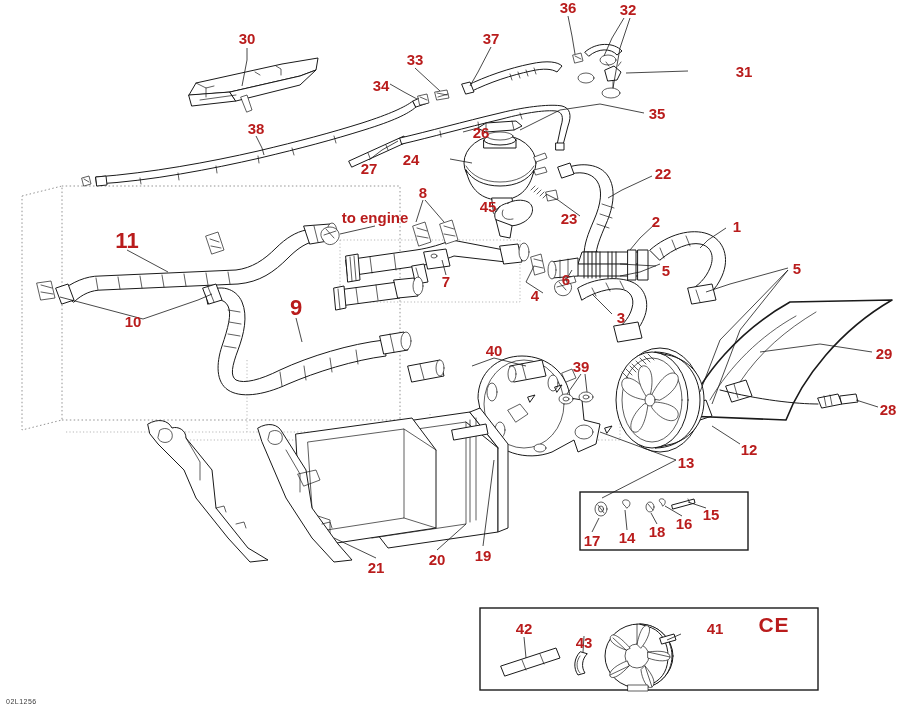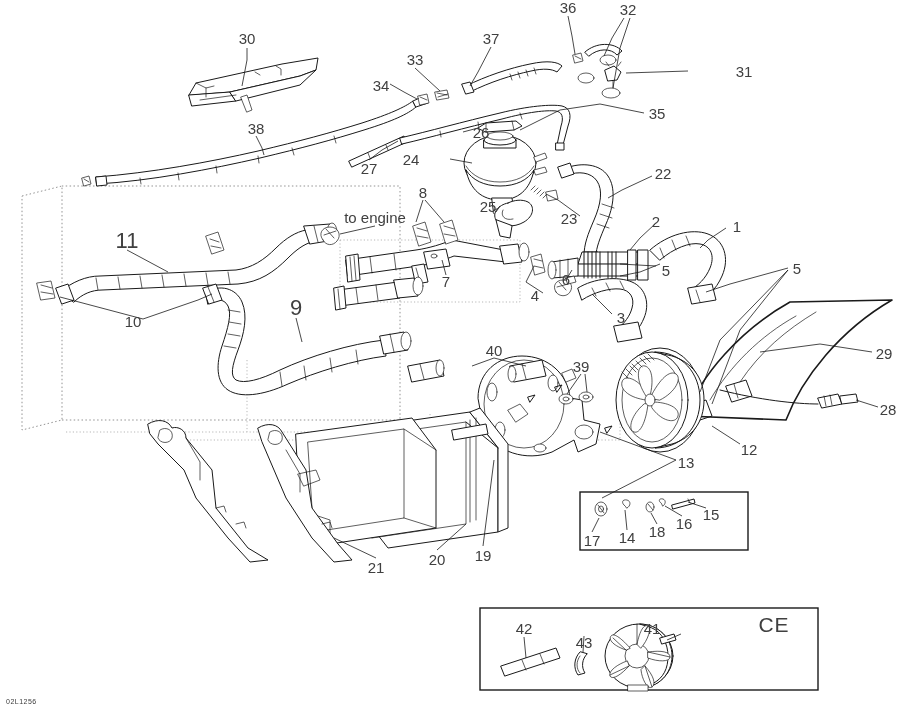--- a/index.html
+++ b/index.html
@@ -1,19 +1,19 @@
 <!DOCTYPE html>
 <html><head>
 <meta charset="utf-8">
 <style>
   html,body{margin:0;padding:0;background:#ffffff;}
   body{font-family:"Liberation Sans",sans-serif;}
   #page{position:relative;width:900px;height:713px;background:#ffffff;overflow:hidden;}
   #art{position:absolute;left:0;top:0;width:900px;height:713px;}
-  .lbl{position:absolute;font-family:"Liberation Sans",sans-serif;font-weight:normal;color:#404040;
+  .lbl{position:absolute;font-family:"Liberation Sans",sans-serif;font-weight:bold;color:#b91c1c;
        white-space:nowrap;line-height:1;transform:translate(-50%,-50%);}
   .s-norm{font-size:15px;}
   .s-big{font-size:22px;}
   .s-ce{font-size:21px;letter-spacing:1px;}
   .s-code{font-size:7px;font-weight:normal;letter-spacing:.5px;color:#3a3a3a;transform:none;}
 </style>
 </head>
 <body>
 
 <div id="page">
@@ -494,37 +494,37 @@
       <div class="lbl s-norm" style="left: 711px; top: 514px;">15</div>
       <div class="lbl s-norm" style="left: 684px; top: 523px;">16</div>
       <div class="lbl s-norm" style="left: 592px; top: 540px;">17</div>
       <div class="lbl s-norm" style="left: 657px; top: 531px;">18</div>
       <div class="lbl s-norm" style="left: 483px; top: 555px;">19</div>
       <div class="lbl s-norm" style="left: 437px; top: 559px;">20</div>
       <div class="lbl s-norm" style="left: 376px; top: 567px;">21</div>
       <div class="lbl s-norm" style="left: 663px; top: 173px;">22</div>
       <div class="lbl s-norm" style="left: 569px; top: 218px;">23</div>
       <div class="lbl s-norm" style="left: 411px; top: 159px;">24</div>
-      <div class="lbl s-norm" style="left: 488px; top: 206px;">25</div>
+      <div class="lbl s-norm" style="left: 488px; top: 206px;">45</div>
       <div class="lbl s-norm" style="left: 453px; top: 132px; margin-left: 28px;">26</div>
       <div class="lbl s-norm" style="left: 369px; top: 168px;">27</div>
       <div class="lbl s-norm" style="left: 888px; top: 409px;">28</div>
       <div class="lbl s-norm" style="left: 884px; top: 353px;">29</div>
       <div class="lbl s-norm" style="left: 247px; top: 38px;">30</div>
       <div class="lbl s-norm" style="left: 704px; top: 71px; margin-left: 40px;">31</div>
       <div class="lbl s-norm" style="left: 628px; top: 9px;">32</div>
       <div class="lbl s-norm" style="left: 415px; top: 59px;">33</div>
       <div class="lbl s-norm" style="left: 381px; top: 85px;">34</div>
       <div class="lbl s-norm" style="left: 657px; top: 113px;">35</div>
       <div class="lbl s-norm" style="left: 568px; top: 7px;">36</div>
       <div class="lbl s-norm" style="left: 491px; top: 38px;">37</div>
       <div class="lbl s-norm" style="left: 256px; top: 128px;">38</div>
       <div class="lbl s-norm" style="left: 581px; top: 366px;">39</div>
       <div class="lbl s-norm" style="left: 494px; top: 350px;">40</div>
-      <div class="lbl s-norm" style="left: 652px; top: 628px;">41</div>
+      <div class="lbl s-norm" style="left: 715px; top: 628px;">41</div>
       <div class="lbl s-norm" style="left: 524px; top: 628px;">42</div>
       <div class="lbl s-norm" style="left: 584px; top: 642px;">43</div>
       <div class="lbl s-norm" style="left: 375px; top: 217px;">to engine</div>
       <div class="lbl s-ce" style="left: 774px; top: 624px; text-align: center;">CE</div>
       <div class="lbl s-code" style="left: 6px; top: 698px;">02L1256</div>
     </div>
 
 </div>
 
 </body></html>

